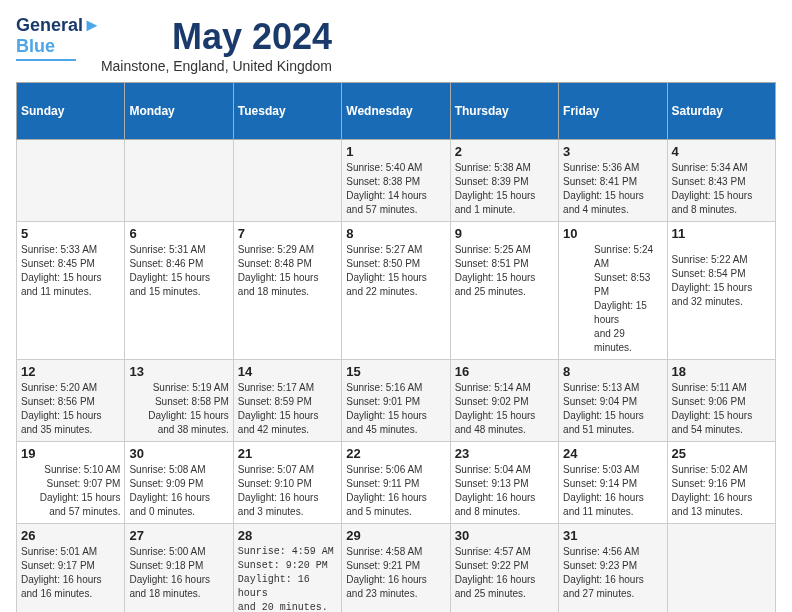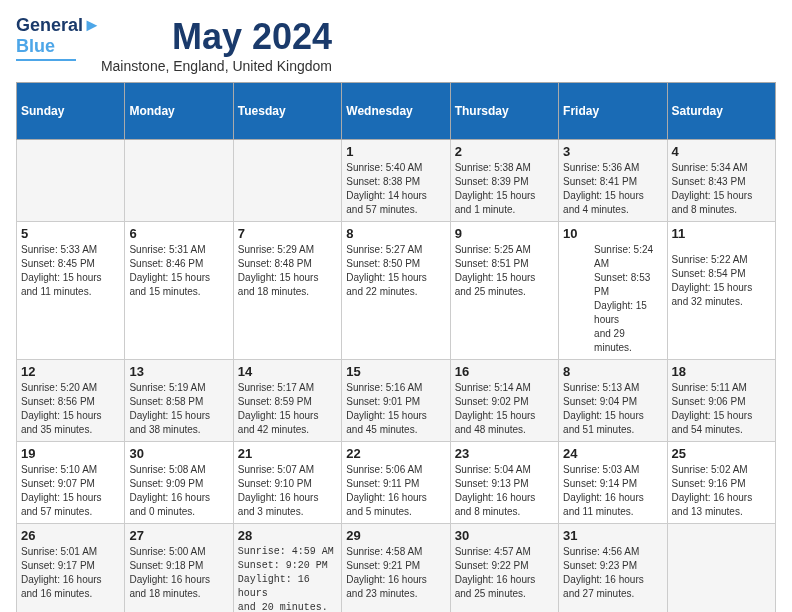--- a/index.html
+++ b/index.html
@@ -210,21 +210,21 @@
       <tr>
         <td>
           <span class="day-num">12</span>
           <div class="cell-text" style="white-space: pre-line;">Sunrise: 5:20 AM
 Sunset: 8:56 PM
 Daylight: 15 hours
 and 35 minutes.</div>
         </td>
         <td>
           <span class="day-num">13</span>
-          <div class="cell-text" style="white-space: pre-line;">Sunrise: 5:19 AM
+          <div class="cell-text" style="white-space: pre-line; text-align: right;">Sunrise: 5:19 AM
 Sunset: 8:58 PM
 Daylight: 15 hours
 and 38 minutes.</div>
         </td>
         <td>
           <span class="day-num">14</span>
           <div class="cell-text" style="white-space: pre-line;">Sunrise: 5:17 AM
 Sunset: 8:59 PM
 Daylight: 15 hours
 and 42 minutes.</div>
@@ -254,21 +254,21 @@
           <span class="day-num">18</span>
           <div class="cell-text" style="white-space: pre-line;">Sunrise: 5:11 AM
 Sunset: 9:06 PM
 Daylight: 15 hours
 and 54 minutes.</div>
         </td>
       </tr>
       <tr>
         <td>
           <span class="day-num">19</span>
-          <div class="cell-text" style="white-space: pre-line;">Sunrise: 5:10 AM
+          <div class="cell-text" style="white-space: pre-line; text-align: right;">Sunrise: 5:10 AM
 Sunset: 9:07 PM
 Daylight: 15 hours
 and 57 minutes.</div>
         </td>
         <td>
           <span class="day-num">30</span>
           <div class="cell-text" style="white-space: pre-line;">Sunrise: 5:08 AM
 Sunset: 9:09 PM
 Daylight: 16 hours
 and 0 minutes.</div>

